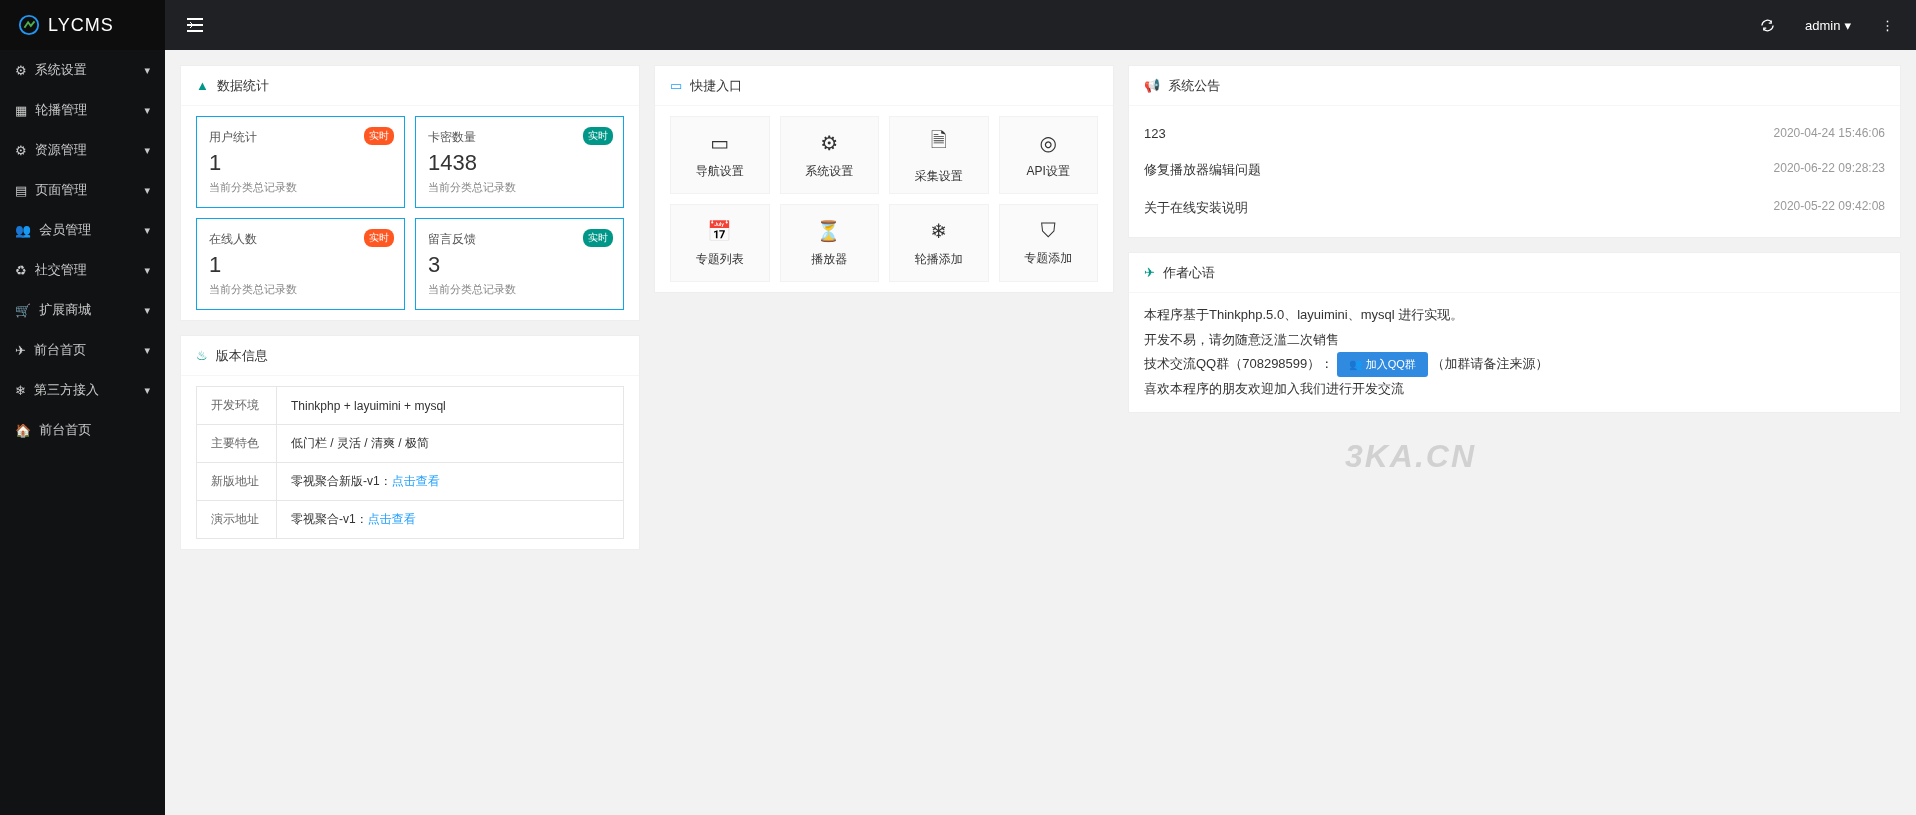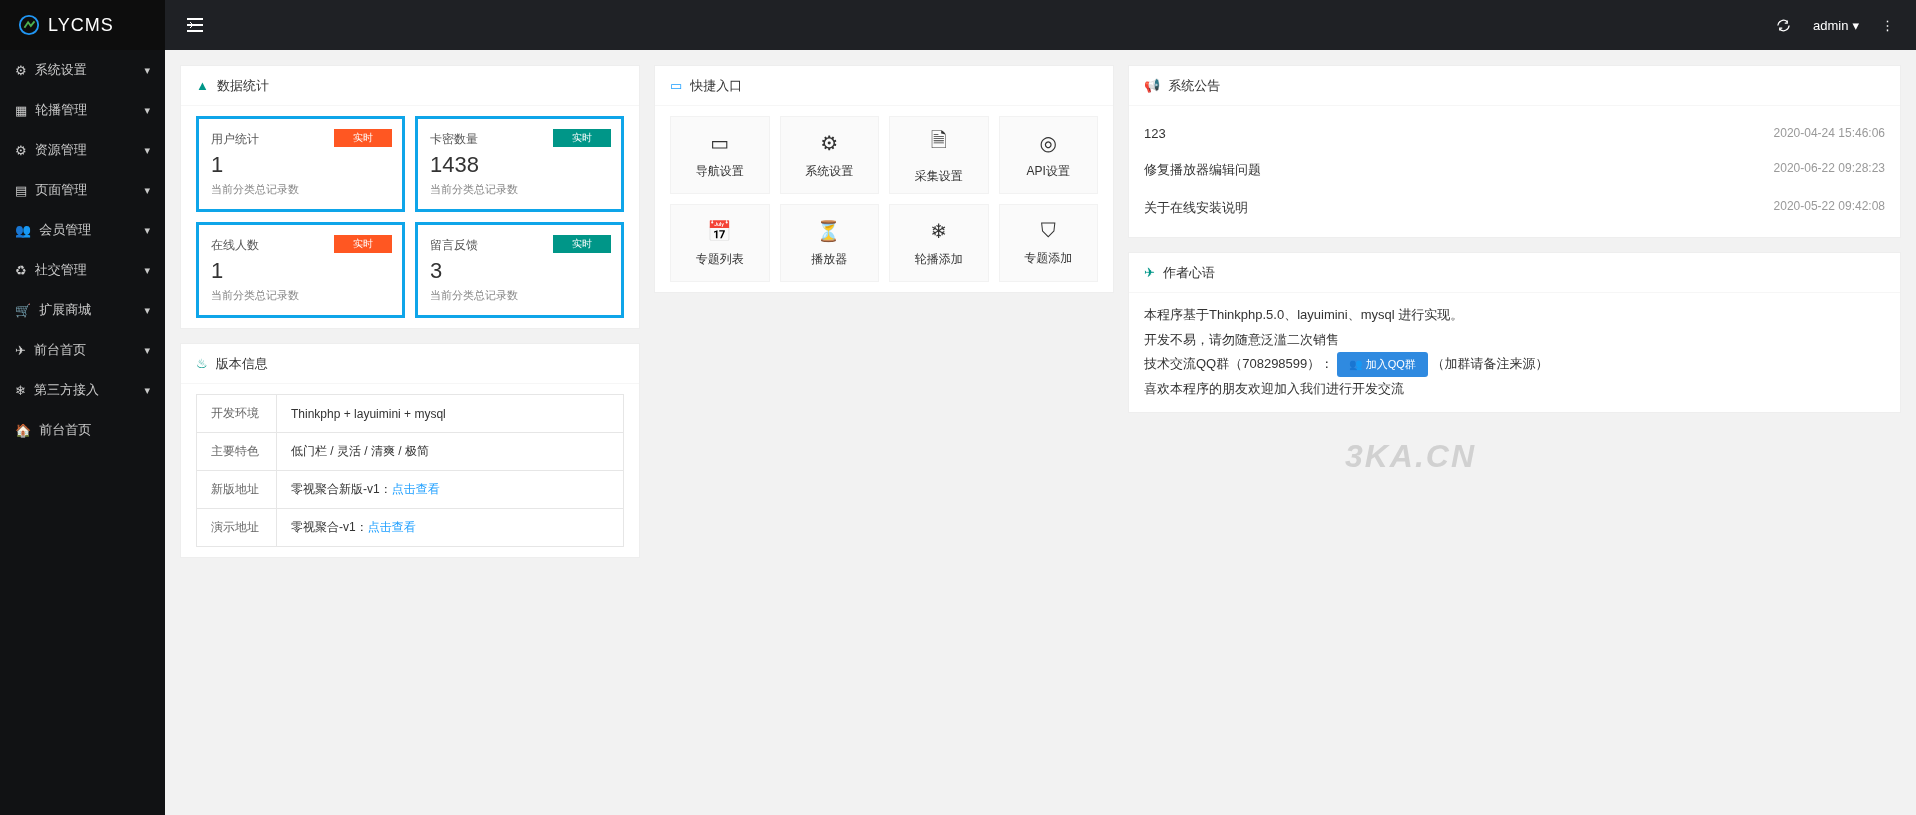--- a/index.html
+++ b/index.html
@@ -36,21 +36,21 @@
   width: 22px;
   height: 22px;
 }
 .header-left {
   padding-left: 22px;
 }
 .header-right {
   margin-left: auto;
   display: flex;
   align-items: center;
-  gap: 22px;
+  gap: 30px;
   padding-right: 22px;
 }
 .header-item {
   color: #fff;
   display: flex;
   align-items: center;
   gap: 4px;
   cursor: pointer;
 }
 .sidebar {
@@ -118,21 +118,21 @@
 .card-body {
   padding: 10px 15px;
 }
 .stat-grid {
   display: grid;
   grid-template-columns: 1fr 1fr;
   gap: 10px;
 }
 .stat-box {
   background: #fff;
-  border: 3px solid #0ea5e9;
+  border: 1px solid #0ea5e9;
   padding: 12px;
   position: relative;
 }
 .stat-title {
   font-size: 12px;
   color: #555;
 }
 .stat-num {
   font-size: 22px;
   margin: 4px 0;
@@ -141,22 +141,22 @@
   font-size: 11px;
   color: #888;
 }
 .badge {
   position: absolute;
   top: 10px;
   right: 10px;
   background: #ff5722;
   color: #fff;
   font-size: 10px;
-  padding: 2px 19px;
-  border-radius: 0;
+  padding: 2px 5px;
+  border-radius: 8px;
 }
 .badge.green {
   background: #009688;
 }
 .quick-grid {
   display: grid;
   grid-template-columns: repeat(4, 1fr);
   gap: 10px;
 }
 .quick-item {

